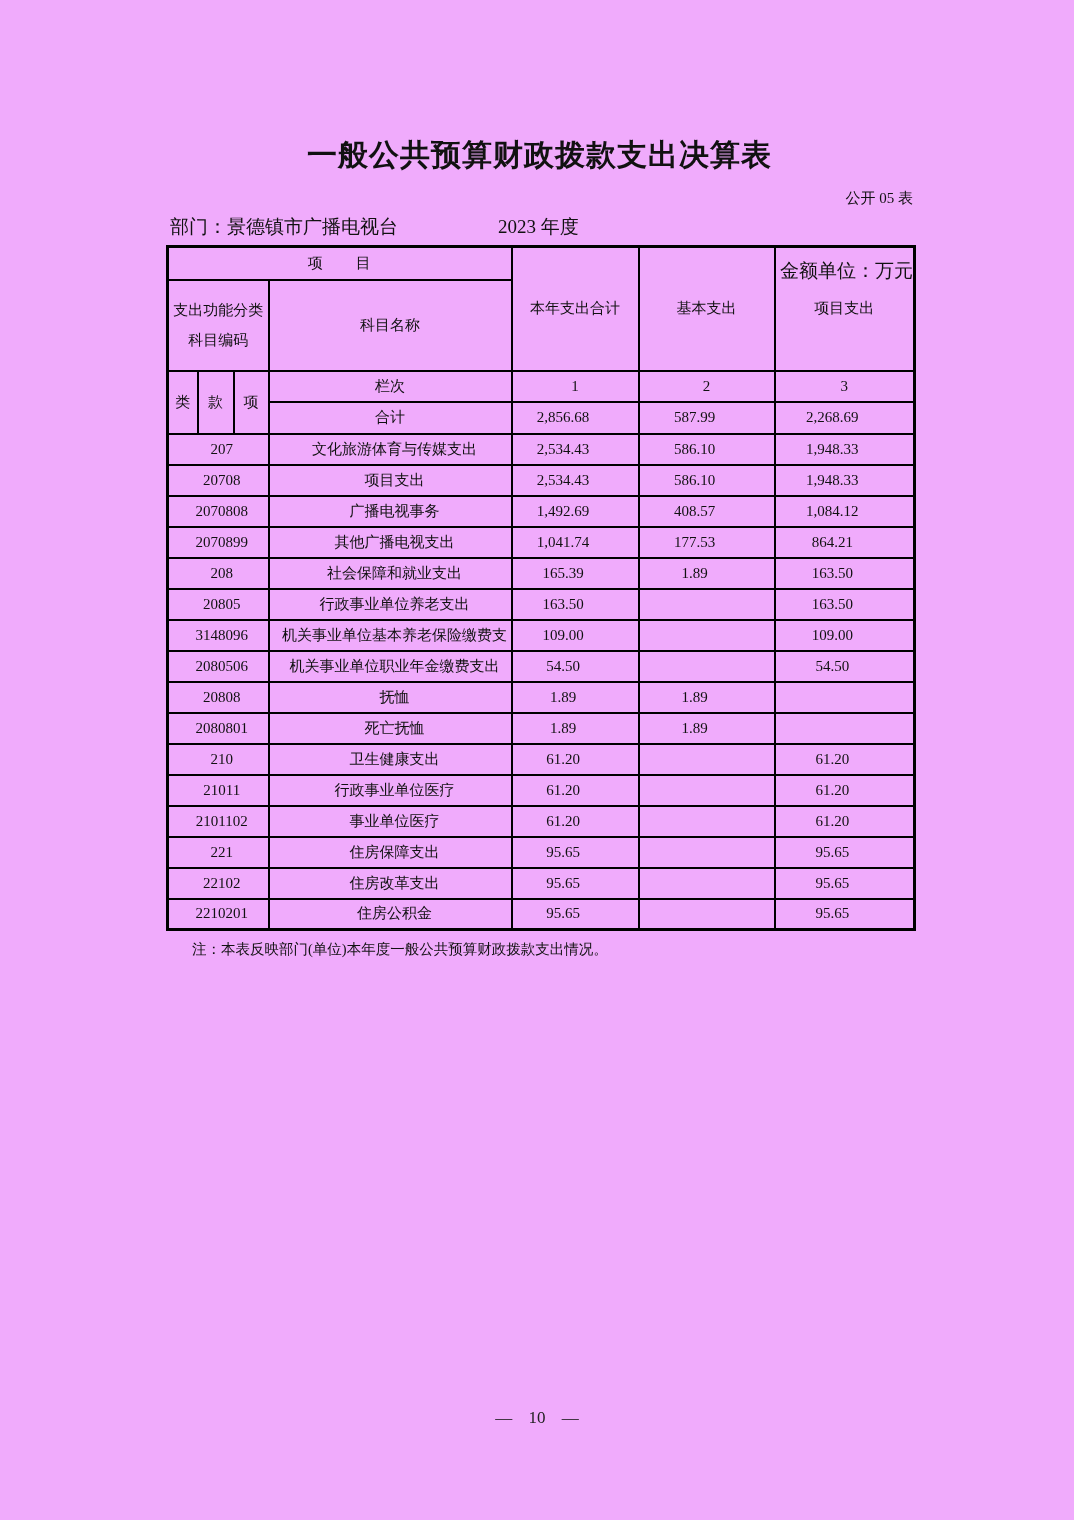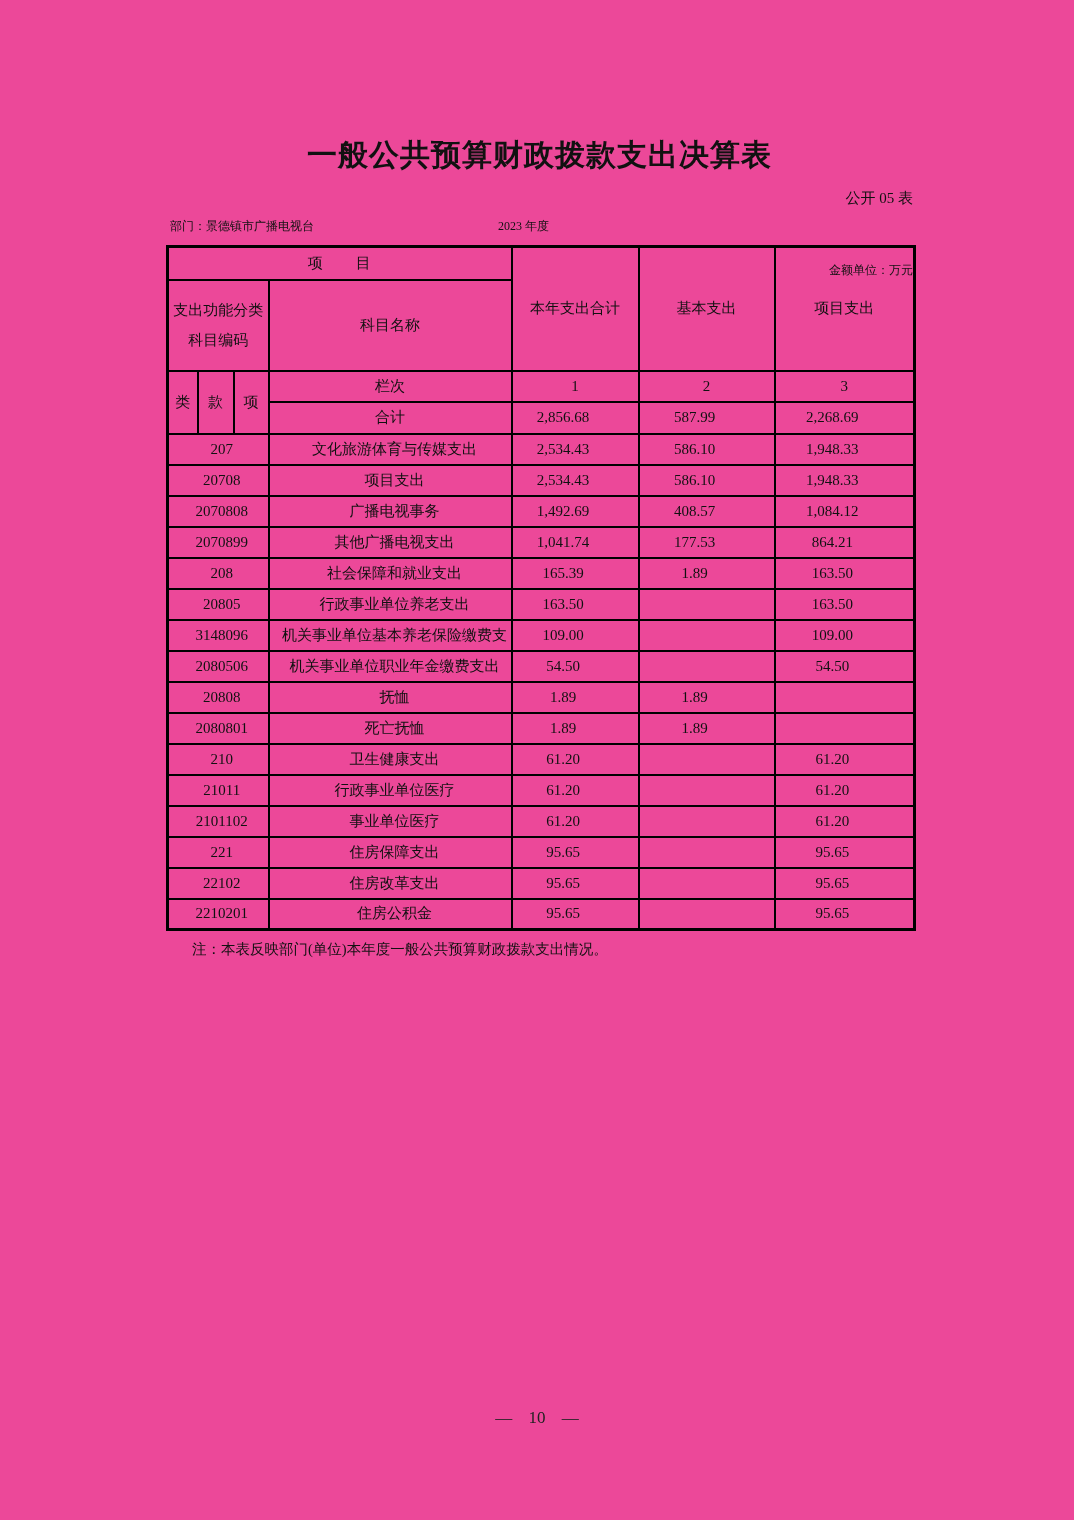--- a/index.html
+++ b/index.html
@@ -2,21 +2,21 @@
 <html><head>
 <meta charset="utf-8">
 <style>
   * { margin: 0; padding: 0; box-sizing: border-box; }
   html, body { background: #ffffff; }
   .page {
     position: relative;
     width: 1074px;
     height: 1520px;
     margin: 0 auto;
-    background: #ec4899;
+    background: #f0abfc;
     color: #111;
     font-family: "Liberation Serif", "DejaVu Serif", serif;
     overflow: hidden;
   }
   .content {
     position: absolute;
     left: 166px;
     top: 138px;
     width: 747px;
   }
@@ -33,21 +33,21 @@
     margin-top: 16px;
     text-align: right;
     font-size: 15px;
     line-height: 20px;
     font-family: Liberation Serif, serif;
   }
   .meta-row {
     position: relative;
     margin-top: 7px;
     height: 23px;
-    font-size: 12px;
+    font-size: 19px;
     line-height: 23px;
   }
   .meta-dept { position: absolute; left: 4px; top: 0; }
   .meta-year { position: absolute; left: 332px; top: 0; }
   .meta-unit { position: absolute; right: 0; top: 0; margin-top: 44px; }
   table.budget {
     margin-top: 7px;
     border-collapse: collapse;
     table-layout: fixed;
     width: 747px;

